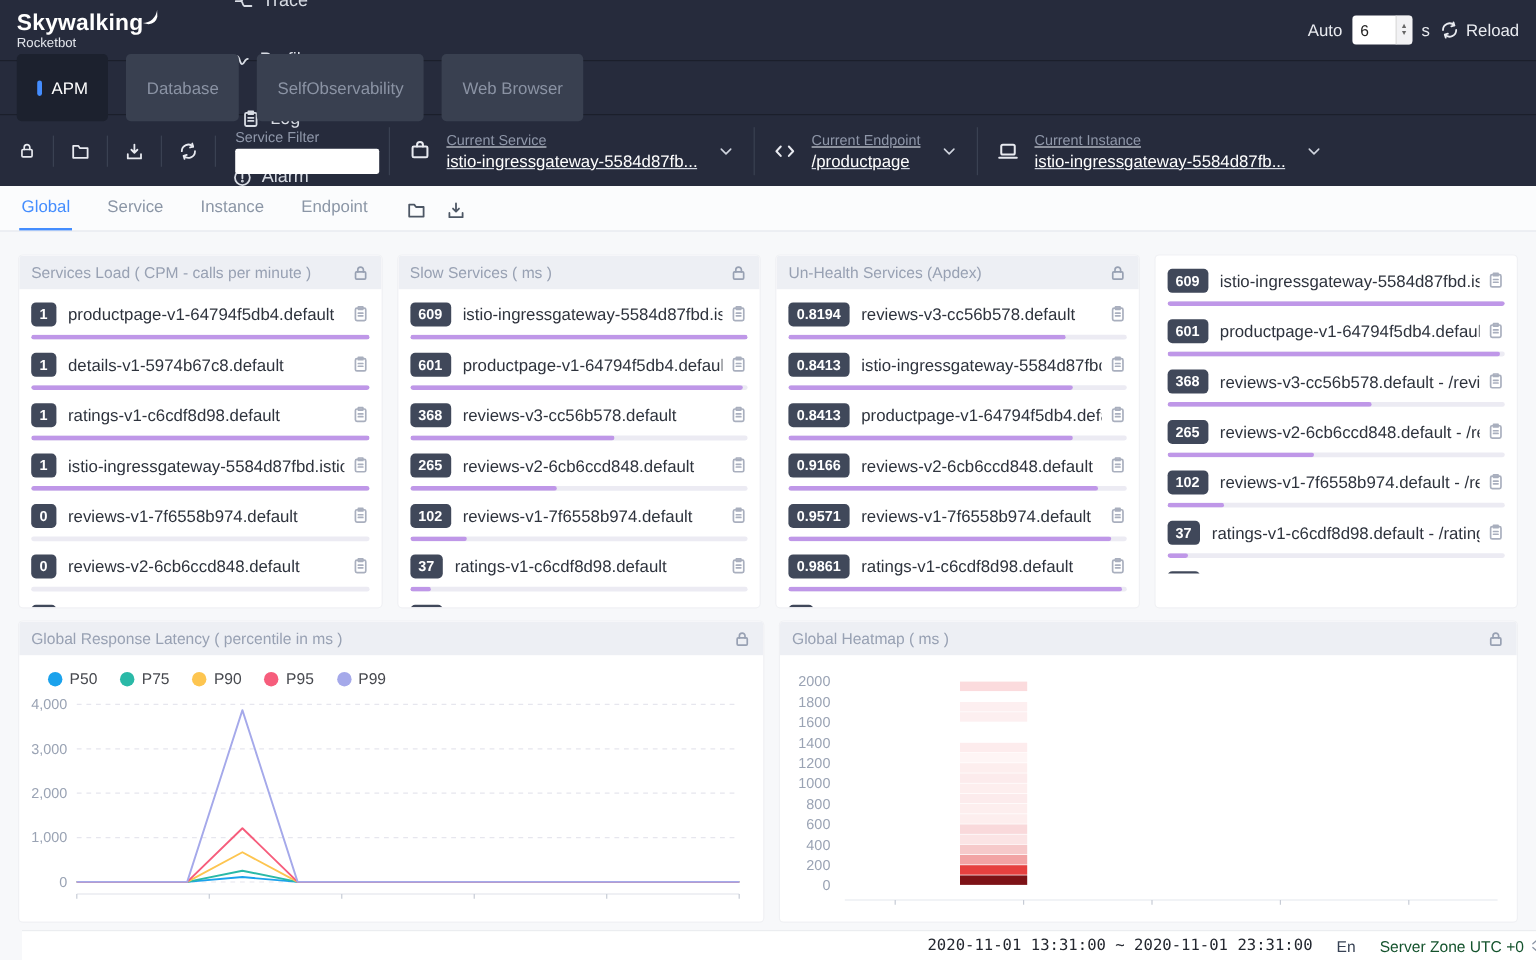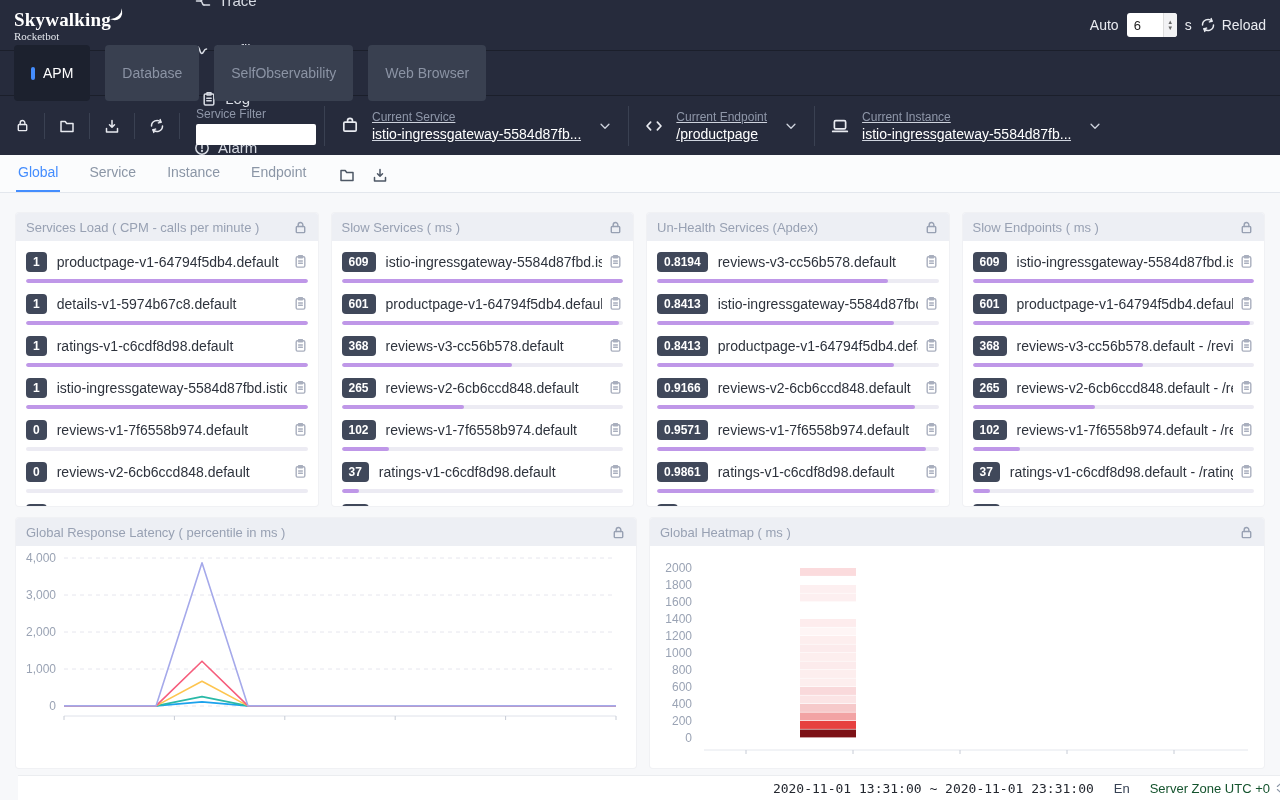--- a/index.html
+++ b/index.html
@@ -1,21 +1,21 @@
 <!DOCTYPE html>
 <html><head>
 <meta charset="utf-8">
 <style>
   * { box-sizing: border-box; margin: 0; padding: 0; }
   html,body { width:1280px; height:800px; overflow:hidden; }
   body { font-family:"Liberation Sans", sans-serif; background:#f7f8fa; color:#333; }
 
   
   .navbar { height:50px; background:#262b3c; display:flex; align-items:center; }
-  .logo { margin-left:14px; width:132px; color:#fff; cursor:pointer;font-family:Liberation Serif, serif; }
+  .logo { margin-left:14px; width:132px; color:#fff; cursor:pointer; }
   .logo-row { display:flex; align-items:flex-start; }
   .logo-title { font-size:19px; font-weight:bold; letter-spacing:.2px; }
   .logo-swoosh { margin-left:-2px; margin-top:-2px; }
   .logo-sub { font-size:11px; color:#e3e6ec; margin-top:-1px; }
   .nav-items { display:flex; align-items:center; gap:14px; margin-left:16px;flex-direction:column; }
   .nav-item { display:flex; align-items:center; gap:8px; color:#d8dce4; font-size:15px;
               padding:9px 15px; border-radius:4px; cursor:pointer; white-space:nowrap; }
   .nav-item.active { background:#1c212e; color:#fff; }
   .nav-right { margin-left:auto; margin-right:14px; display:flex; align-items:center; gap:8px;
                color:#e9ebf0; font-size:14px; }
@@ -691,29 +691,20 @@
       <div class="row-main">
         <span class="badge">1</span>
         <span class="row-name">details-v1-5974b67c8.default</span>
 
       </div>
 
     </div>
           </div>
   </section>
         <section class="panel">
-    <div class="panel-header">
-      <span class="panel-title">Slow Endpoints ( ms )</span>
-      <span class="panel-lock icon">
-              <svg width="15" height="15" viewBox="0 0 16 16" fill="none" stroke="currentColor" stroke-width="1.5" stroke-linecap="round" stroke-linejoin="round">
-                <rect x="3.5" y="7" width="9" height="6.5" rx="1"></rect>
-                <path d="M5.5 7V5.2a2.5 2.5 0 0 1 5 0V7"></path>
-              </svg>
-            </span>
-    </div>
     <div class="panel-body">
             <div class="chart-row">
       <div class="row-main">
         <span class="badge">609</span>
         <span class="row-name">istio-ingressgateway-5584d87fbd.isti...</span>
         <span class="copy-btn">
                   <svg width="15" height="15" viewBox="0 0 16 16" fill="none" stroke="currentColor" stroke-width="1.5" stroke-linecap="round" stroke-linejoin="round">
                     <rect x="3.4" y="3" width="9.2" height="11" rx="1.4"></rect>
                     <path d="M6 1.8h4v2.2H6z"></path>
                     <path d="M6 7.4h4M6 9.8h4"></path>
@@ -821,20 +812,42 @@
         <div class="panel-header">
           <span class="panel-title">Global Response Latency ( percentile in ms )</span>
           <span class="panel-lock icon" id="lock-lat">
               <svg width="15" height="15" viewBox="0 0 16 16" fill="none" stroke="currentColor" stroke-width="1.5" stroke-linecap="round" stroke-linejoin="round">
                 <rect x="3.5" y="7" width="9" height="6.5" rx="1"></rect>
                 <path d="M5.5 7V5.2a2.5 2.5 0 0 1 5 0V7"></path>
               </svg>
             </span>
         </div>
         <div class="panel-body">
+          <div class="legend" id="latency-legend">
+              <span class="legend-item">
+     <span class="legend-dot" style="background:#1ba2ec"></span>
+     <span>P50</span>
+   </span>
+              <span class="legend-item">
+     <span class="legend-dot" style="background:#2ab9a7"></span>
+     <span>P75</span>
+   </span>
+              <span class="legend-item">
+     <span class="legend-dot" style="background:#fdc550"></span>
+     <span>P90</span>
+   </span>
+              <span class="legend-item">
+     <span class="legend-dot" style="background:#f65d7c"></span>
+     <span>P95</span>
+   </span>
+              <span class="legend-item">
+     <span class="legend-dot" style="background:#a5a9ea"></span>
+     <span>P99</span>
+   </span>
+            </div>
           <svg id="latency-chart" width="612" height="188">
               <line x1="48" y1="160" x2="600" y2="160" stroke="#e6e6ee" stroke-dasharray="4 4"></line>
               <text x="40" y="164" text-anchor="end" font-size="12" fill="#9aa3b4">0</text>
               <line x1="48" y1="123" x2="600" y2="123" stroke="#e6e6ee" stroke-dasharray="4 4"></line>
               <text x="40" y="127" text-anchor="end" font-size="12" fill="#9aa3b4">1,000</text>
               <line x1="48" y1="86" x2="600" y2="86" stroke="#e6e6ee" stroke-dasharray="4 4"></line>
               <text x="40" y="90" text-anchor="end" font-size="12" fill="#9aa3b4">2,000</text>
               <line x1="48" y1="49" x2="600" y2="49" stroke="#e6e6ee" stroke-dasharray="4 4"></line>
               <text x="40" y="53" text-anchor="end" font-size="12" fill="#9aa3b4">3,000</text>
               <line x1="48" y1="12" x2="600" y2="12" stroke="#e6e6ee" stroke-dasharray="4 4"></line>

